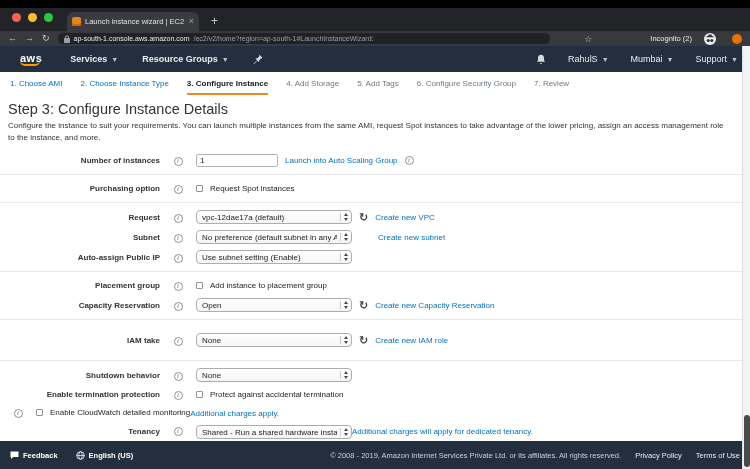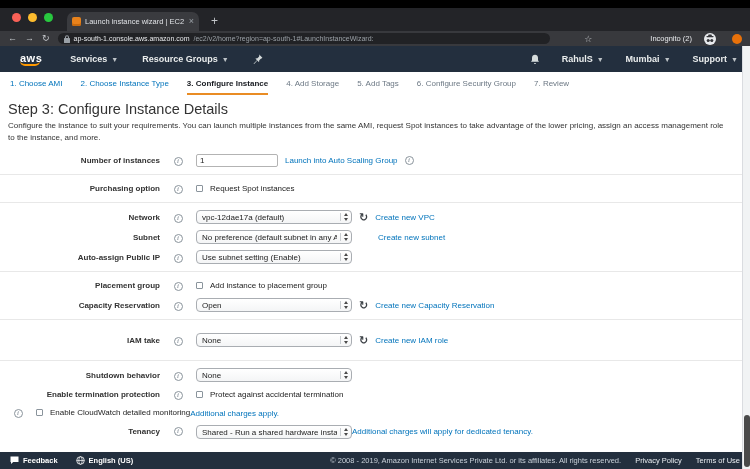--- a/index.html
+++ b/index.html
@@ -36,21 +36,21 @@
   
   .aws-nav { position:absolute; top:46px; left:0; right:0; height:26px; background:#232f3e;
              display:flex; align-items:center; padding:0 12px; color:#eaeded; font-size:9px; }
   .aws-logo { display:inline-block; margin:0 28px 0 8px; }
   .aws-logo b { color:#fff; font-size:11px; letter-spacing:.5px; }
   .aws-logo .smile { display:block; width:20px; height:5px; border-bottom:2px solid #f90;
                      border-radius:0 0 10px 10px; margin-top:-3px; }
   .nav-item { display:flex; align-items:center; gap:4px; margin-right:24px; font-weight:bold; }
   .caret { font-size:7px; color:#bdc3c7; }
   .nav-right { margin-left:auto; display:flex; align-items:center; gap:22px; }
-  .nav-right .nav-item { margin-right:0; font-weight:bold; }
+  .nav-right .nav-item { margin-right:0; font-weight:normal; }
   .pin svg, .bell svg { display:block; }
 
   
   .main { position:absolute; top:72px; left:0; right:8px; bottom:17px; background:#fff;
           display:flex; flex-direction:column; overflow:hidden; }
   .steps-bar { display:flex; gap:18px; padding:7px 0 0 10px; font-size:8px; }
   .step { padding-bottom:5px; border-bottom:2px solid transparent; white-space:nowrap; }
   .step.done { color:#0073bb; }
   .step.active { color:#16191f; font-weight:bold; border-bottom-color:#e98c24; }
   .step.future { color:#6c7884; }
@@ -81,21 +81,21 @@
   .cb { width:7px; height:7px; border:1px solid #8a949c; border-radius:1px; background:#fff; flex:none; }
   .cb-label { color:#222; }
   .refresh { font-size:11px; font-weight:bold; color:#3a3f44; line-height:11px; }
   .lnk { color:#0073bb; text-decoration:none; cursor:pointer; }
   .note { margin-top:2px; }
   .stack { display:flex; flex-direction:row; justify-content:flex-start; }
   hr.sep { border:none; border-top:1px solid #e8e8e8; margin:4px 0; }
   .gap { height:6px; }
 
   
-  .aws-footer { position:absolute; bottom:0; left:0; right:0; height:17px; background:#232f3e;
+  .aws-footer { position:absolute; bottom:0; left:0; right:0; height:28px; background:#232f3e;
                 display:flex; align-items:center; padding:0 10px; color:#fff; font-size:7.5px; }
   .foot-item { display:flex; align-items:center; gap:4px; font-weight:bold; margin-right:18px; }
   .foot-right { margin-left:auto; display:flex; align-items:center; gap:14px; }
   .copyright { color:#c9d1d9; font-weight:normal; }
   .foot-link { color:#e9edf1; font-weight:normal; }
 
   
   .scrollbar { position:absolute; top:46px; right:0; width:8px; bottom:0; background:#f1f3f4;
                border-left:1px solid #dadce0; z-index:5; }
   .thumb { position:absolute; left:1px; width:6px; bottom:2px; height:52px; background:#4a4a4a; border-radius:3px; }
@@ -220,21 +220,21 @@
             <span class="info">i</span>
           </span>
         <span class="ctrl">
           <span class="cb"></span>
           <span class="cb-label">Request Spot instances</span>
         </span>
       </div>
       <hr class="sep">
 
       <div class="frow">
-        <span class="flabel">Network</span>
+        <span class="flabel">Request</span>
         <span class="finfo">
             <span class="info">i</span>
           </span>
         <span class="ctrl">
           <span class="select">
             <span class="select-text">vpc-12dae17a (default)</span>
             <span class="stepper">
                 <i class="up"></i>
                 <i class="dn"></i>
               </span>

